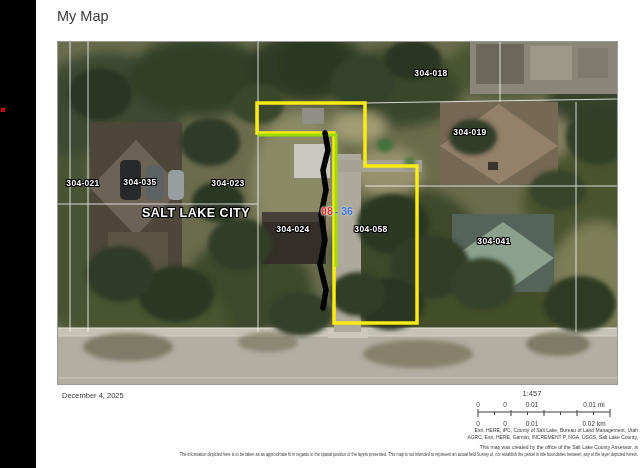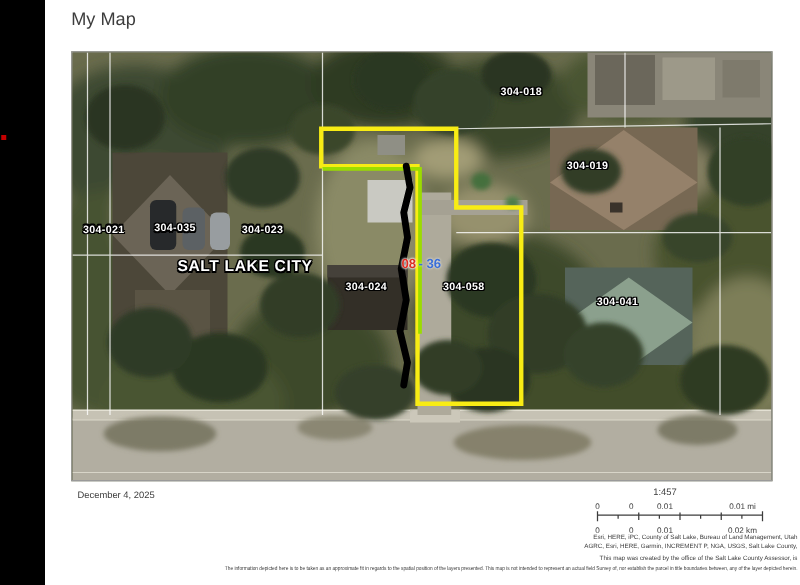--- a/index.html
+++ b/index.html
@@ -159,22 +159,22 @@
 
       <polygon points="199,61 307,61 307,124 359,124 359,281 276,281 276,91 199,91" fill="none" stroke="#f8ec14" stroke-width="3.5" stroke-linejoin="miter"></polygon>
 
       <polyline points="200,93 278,93 278,225" fill="none" stroke="#9bdc00" stroke-width="3"></polyline>
 
       <polyline points="267,91 270,108 265,128 268,148 263,173 267,198 262,223 268,248 265,266" fill="none" stroke="#000000" stroke-width="5.5" stroke-linecap="round" stroke-linejoin="round"></polyline>
     </svg>
 
     <div class="plabel" style="left:25px;top:141px">304-021</div>
     <div class="plabel" style="left:82px;top:140px">304-035</div>
-    <div class="plabel" style="left:152px;top:141px">304-023</div>
-    <div class="plabel" style="left:359px;top:31px">304-018</div>
+    <div class="plabel" style="left:170px;top:141px">304-023</div>
+    <div class="plabel" style="left:373px;top:31px">304-018</div>
     <div class="plabel" style="left:412px;top:90px">304-019</div>
     <div class="plabel" style="left:235px;top:187px">304-024</div>
     <div class="plabel" style="left:313px;top:187px">304-058</div>
     <div class="plabel" style="left:436px;top:199px">304-041</div>
     <div class="plabel citylabel" style="left:138px;top:171px">SALT LAKE CITY</div>
 
     <div class="sel" style="left:279px;top:169px">
       <span class="sr">08</span><span class="sb">- 36</span>
     </div>
   </div>

